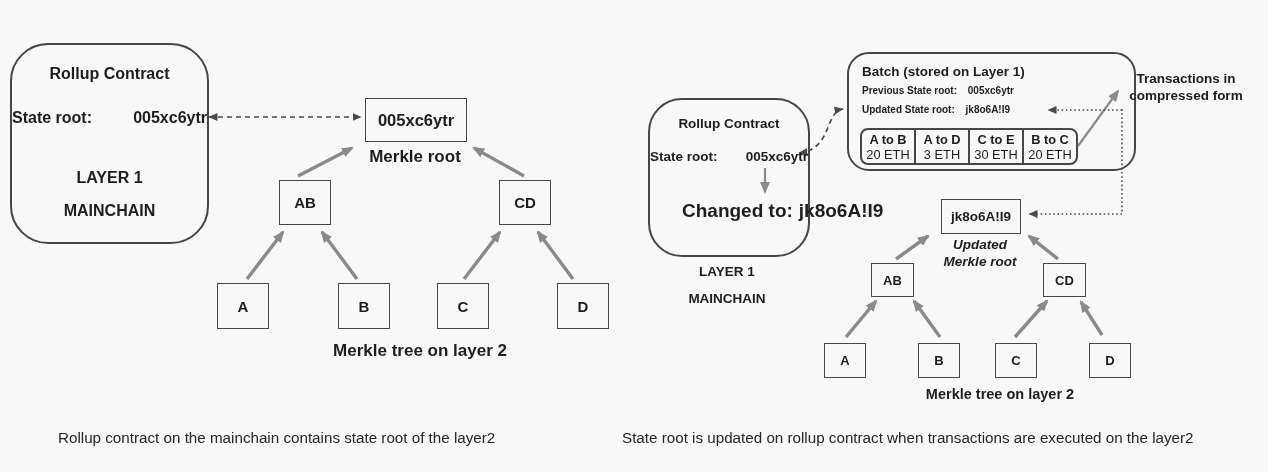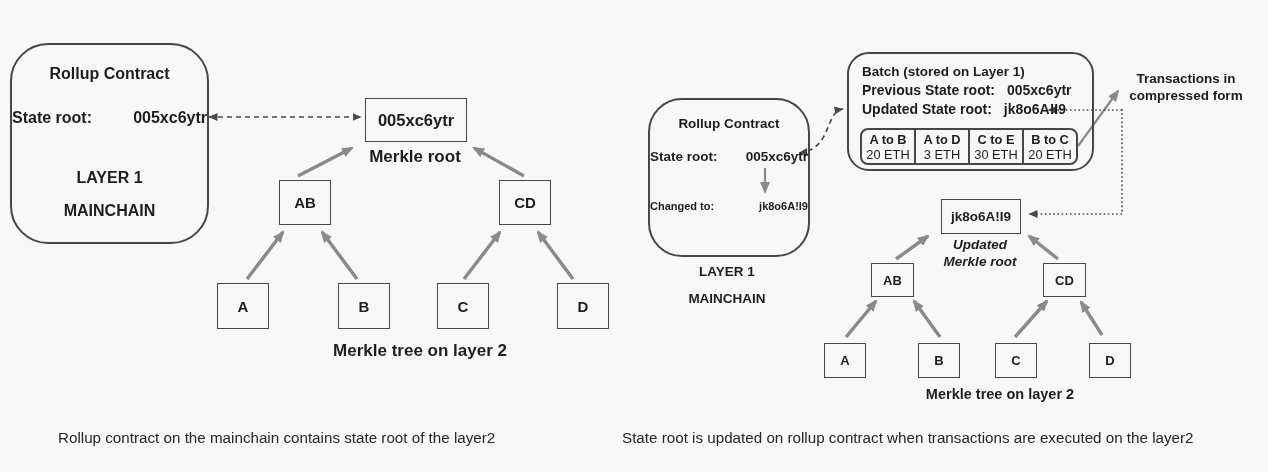--- a/index.html
+++ b/index.html
@@ -21,25 +21,25 @@
     font-weight:700;background:transparent;white-space:nowrap;
   }
   .rounded-big{border-width:2px;border-radius:38px;}
   .lbl{position:absolute;font-weight:700;text-align:center;white-space:nowrap;}
   .caption{position:absolute;font-weight:400;font-size:15.2px;color:#262626;white-space:nowrap;}
   
   .contract-inner{position:absolute;left:0;right:0;text-align:center;white-space:nowrap;font-weight:700;}
   .pairline{display:flex;justify-content:space-between;gap:12px;}
   
   .batch{
-    position:absolute;left:847px;top:52px;width:247px;height:119px;
+    position:absolute;left:847px;top:52px;width:289px;height:119px;
     border:2px solid var(--border);border-radius:22px;box-sizing:border-box;
     padding:9px 0 0 13px;font-weight:700;
   }
-  .batch-line{font-size:14px;line-height:19px;white-space:nowrap;}
+  .batch-line{font-size:10px;line-height:19px;white-space:nowrap;}
   .batch-title{font-size:13.5px;line-height:18px;}
   .tx-table{
     position:absolute;left:11px;top:74px;width:218px;height:37px;
     border:2px solid var(--border);border-radius:8px;display:flex;
     box-sizing:border-box;overflow:hidden;background:transparent;
   }
   .tx-cell{flex:1;display:flex;flex-direction:column;align-items:center;justify-content:center;border-left:2px solid var(--border);line-height:15px;}
   .tx-cell:first-child{border-left:none;}
   .tx-pair{font-size:12.8px;font-weight:700;white-space:nowrap;}
   .tx-amt{font-size:12.8px;font-weight:400;white-space:nowrap;}
@@ -108,21 +108,21 @@
   <div class="lbl" style="left:285px;top:341px;width:270px;font-size:17px;">Merkle tree on layer 2</div>
 
   <div class="caption" style="left:58px;top:429px;">Rollup contract on the mainchain contains state root of the layer2</div>
 
   <div class="box rounded-big" style="left:648px;top:98px;width:158px;height:155px;border-radius:34px;">
     <div class="contract-inner" style="top:16px;font-size:13.5px;">Rollup Contract</div>
     <div class="contract-inner pairline" style="top:49px;font-size:13.5px;gap:10px;">
       <span>State root:</span>
       <span>005xc6ytr</span>
     </div>
-    <div class="contract-inner pairline" style="top:100px;font-size:11px;gap:16px;">
+    <div class="contract-inner pairline" style="top:100px;font-size:19px;gap:6px;padding-left:32px;">
       <span>Changed to:</span>
       <span>jk8o6A!I9</span>
     </div>
   </div>
   <div class="lbl" style="left:648px;top:264px;width:158px;font-size:13.5px;">LAYER 1</div>
   <div class="lbl" style="left:648px;top:291px;width:158px;font-size:13.5px;">MAINCHAIN</div>
 
   <div class="batch">
     <div class="batch-line batch-title">Batch (stored on Layer 1)</div>
     <div class="batch-line">

